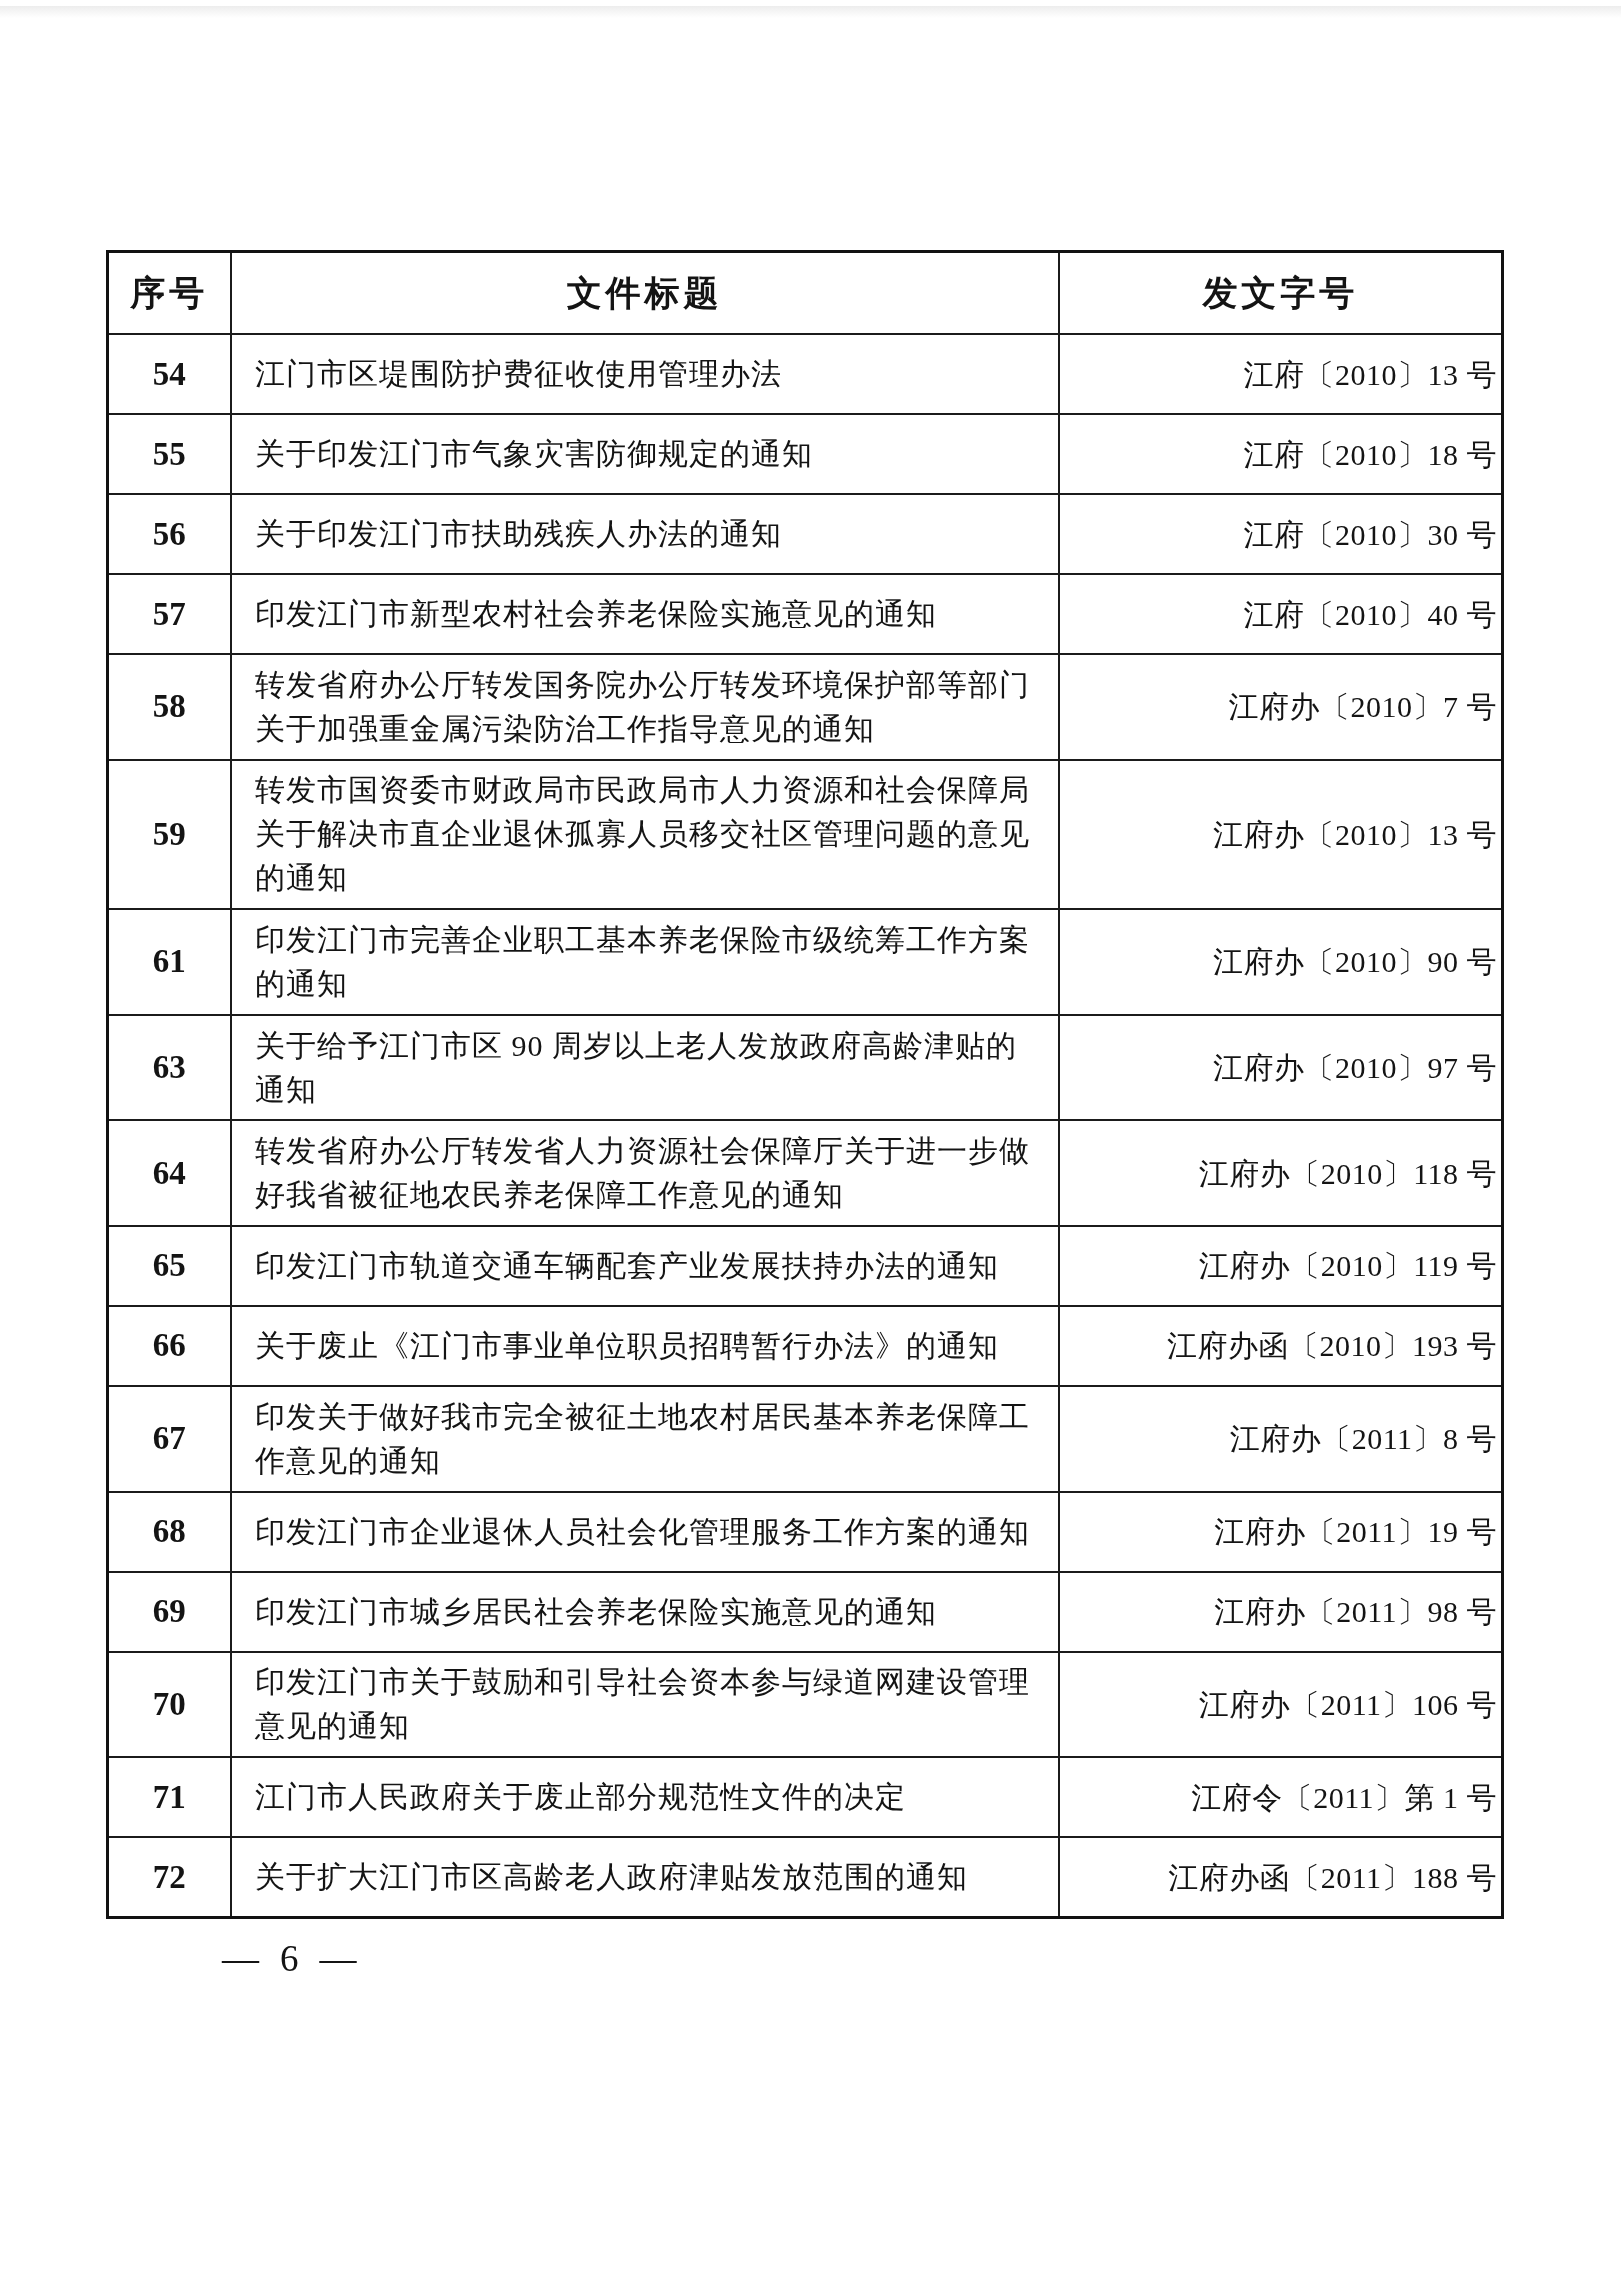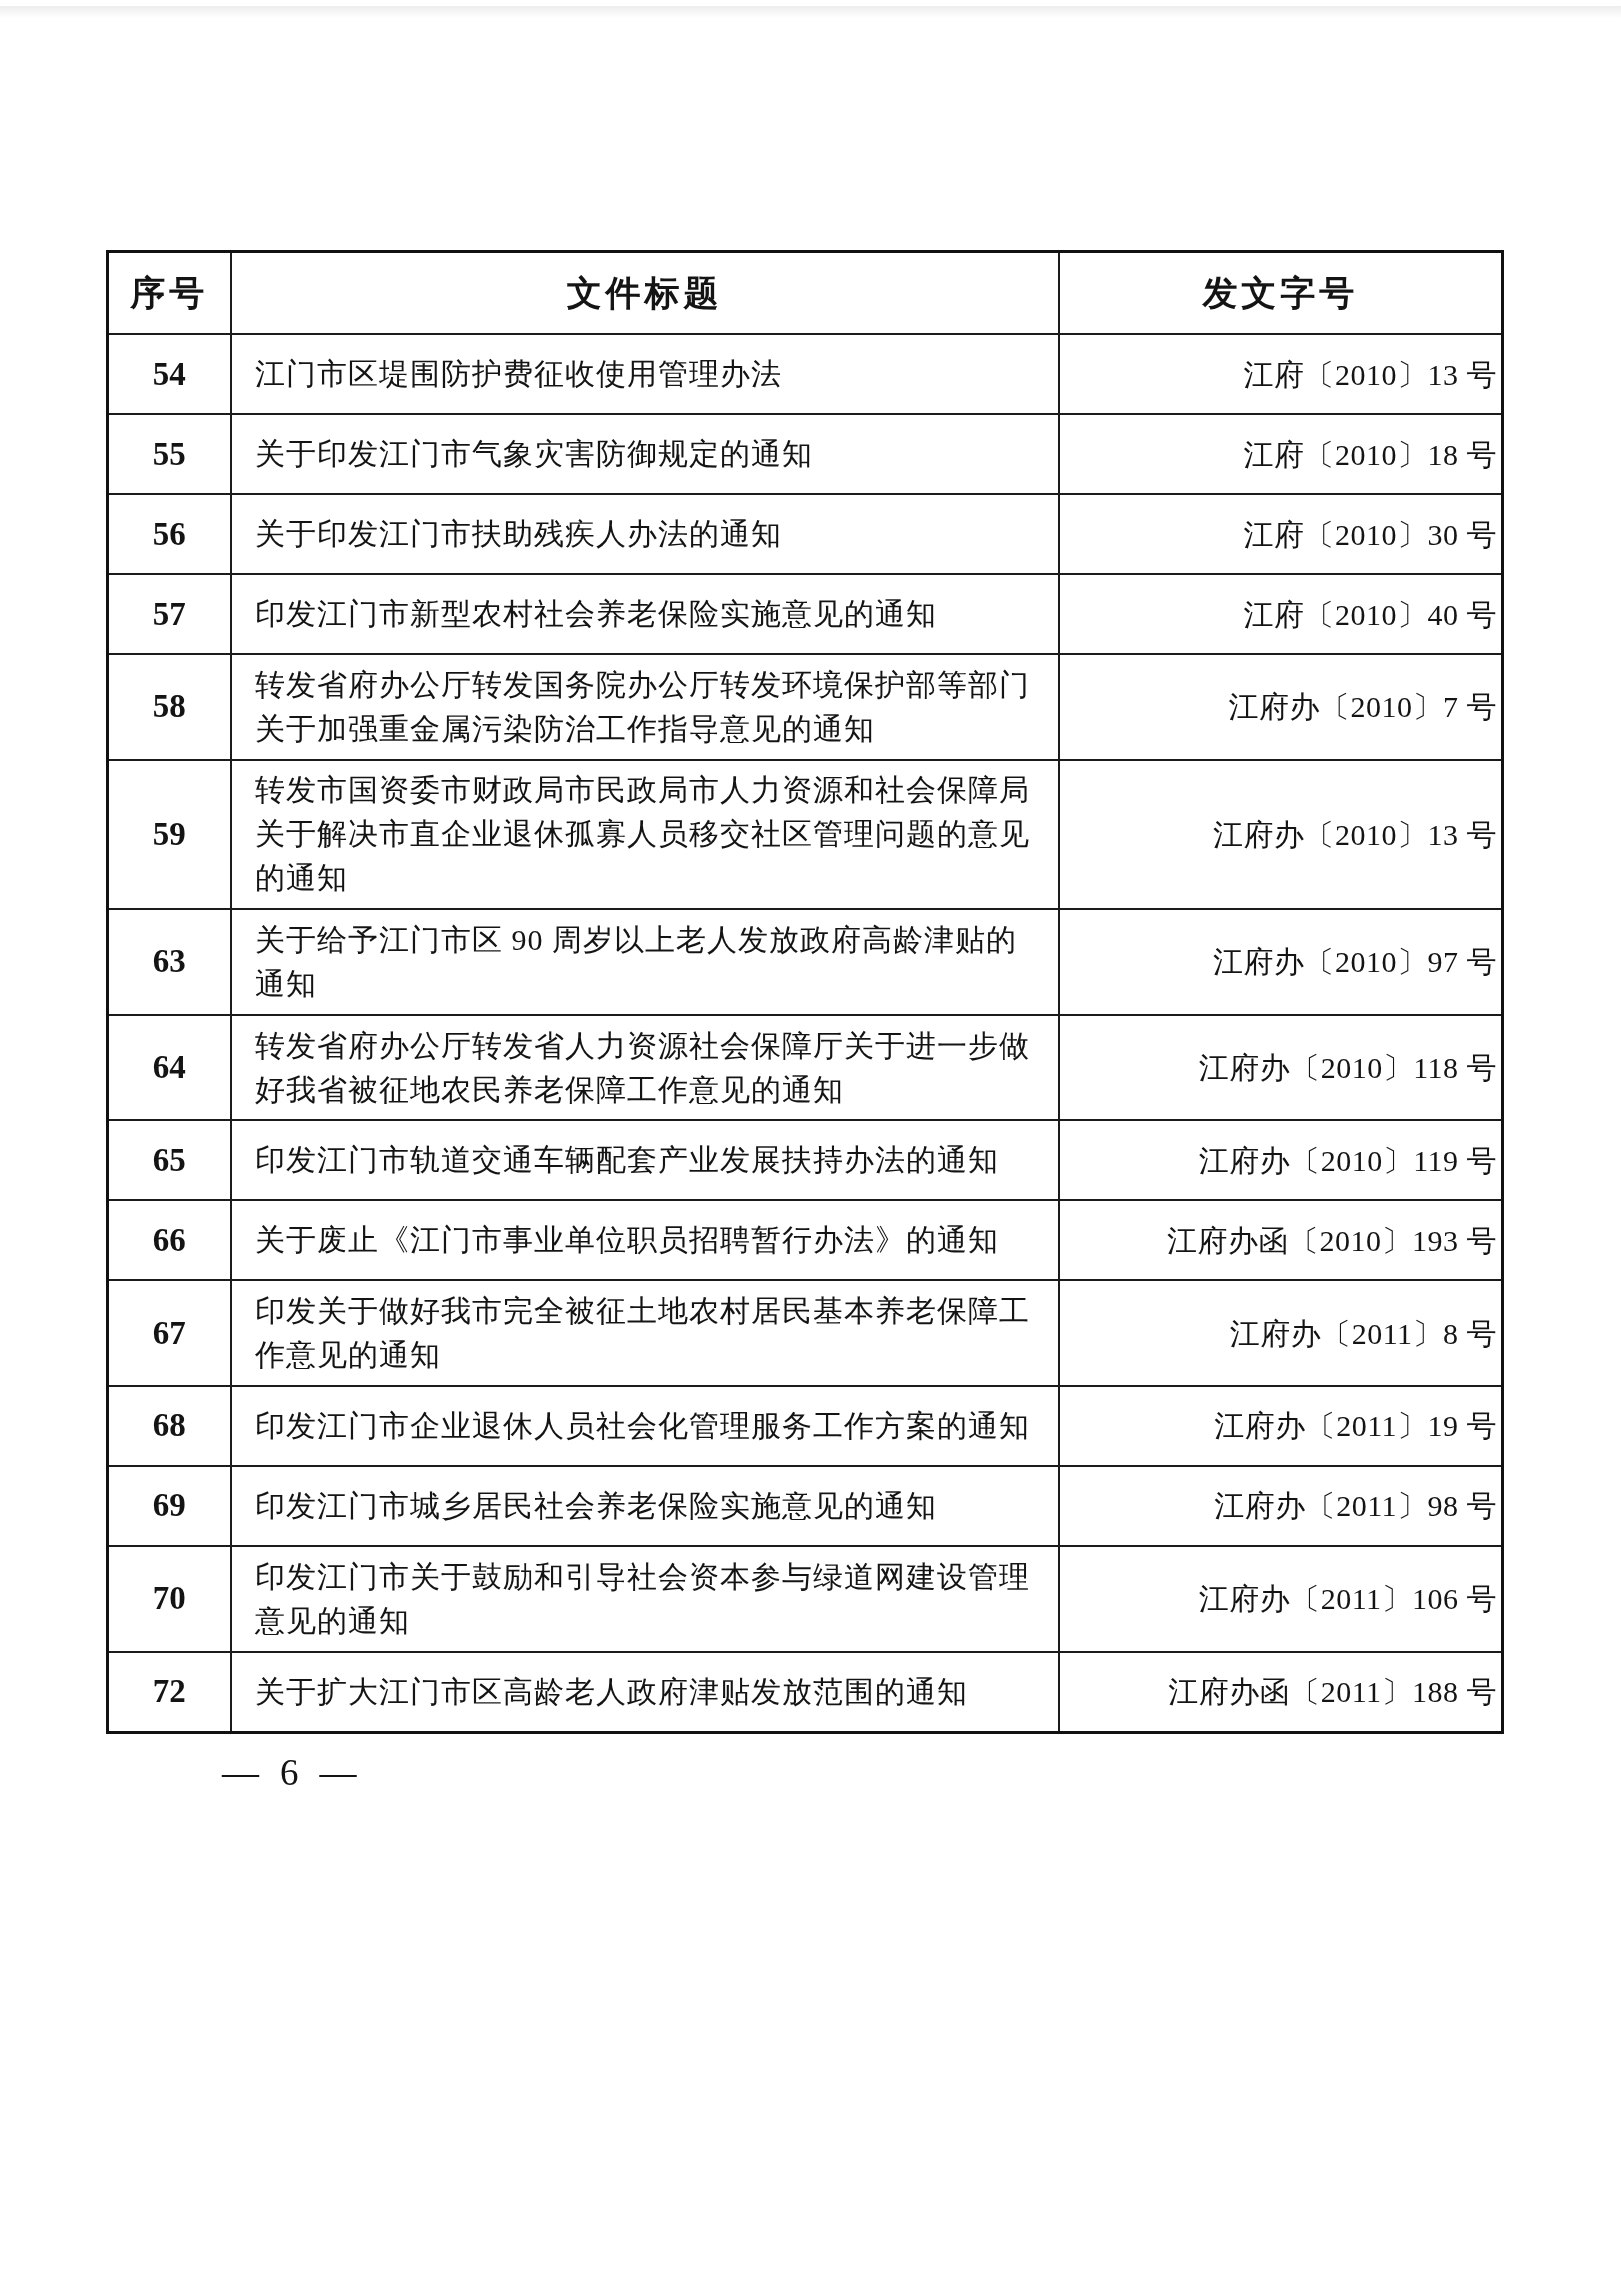--- a/index.html
+++ b/index.html
@@ -124,20 +124,25 @@
           <td class="cell-no">58</td>
           <td class="cell-title">转发省府办公厅转发国务院办公厅转发环境保护部等部门关于加强重金属污染防治工作指导意见的通知</td>
           <td class="cell-doc_no">江府办〔2010〕7 号</td>
         </tr>
         <tr>
           <td class="cell-no">59</td>
           <td class="cell-title">转发市国资委市财政局市民政局市人力资源和社会保障局关于解决市直企业退休孤寡人员移交社区管理问题的意见的通知</td>
           <td class="cell-doc_no">江府办〔2010〕13 号</td>
         </tr>
         <tr>
+          <td class="cell-no">61</td>
+          <td class="cell-title">印发江门市完善企业职工基本养老保险市级统筹工作方案的通知</td>
+          <td class="cell-doc_no">江府办〔2010〕90 号</td>
+        </tr>
+        <tr>
           <td class="cell-no">63</td>
           <td class="cell-title">关于给予江门市区 90 周岁以上老人发放政府高龄津贴的通知</td>
           <td class="cell-doc_no">江府办〔2010〕97 号</td>
         </tr>
         <tr>
           <td class="cell-no">64</td>
           <td class="cell-title">转发省府办公厅转发省人力资源社会保障厅关于进一步做好我省被征地农民养老保障工作意见的通知</td>
           <td class="cell-doc_no">江府办〔2010〕118 号</td>
         </tr>
         <tr>
@@ -164,20 +169,25 @@
           <td class="cell-no">69</td>
           <td class="cell-title">印发江门市城乡居民社会养老保险实施意见的通知</td>
           <td class="cell-doc_no">江府办〔2011〕98 号</td>
         </tr>
         <tr>
           <td class="cell-no">70</td>
           <td class="cell-title">印发江门市关于鼓励和引导社会资本参与绿道网建设管理意见的通知</td>
           <td class="cell-doc_no">江府办〔2011〕106 号</td>
         </tr>
         <tr>
+          <td class="cell-no">71</td>
+          <td class="cell-title">江门市人民政府关于废止部分规范性文件的决定</td>
+          <td class="cell-doc_no">江府令〔2011〕第 1 号</td>
+        </tr>
+        <tr>
           <td class="cell-no">72</td>
           <td class="cell-title">关于扩大江门市区高龄老人政府津贴发放范围的通知</td>
           <td class="cell-doc_no">江府办函〔2011〕188 号</td>
         </tr>
       </tbody>
   </table>
 
   <div class="footer">— 6 —</div>
 </div>
 

